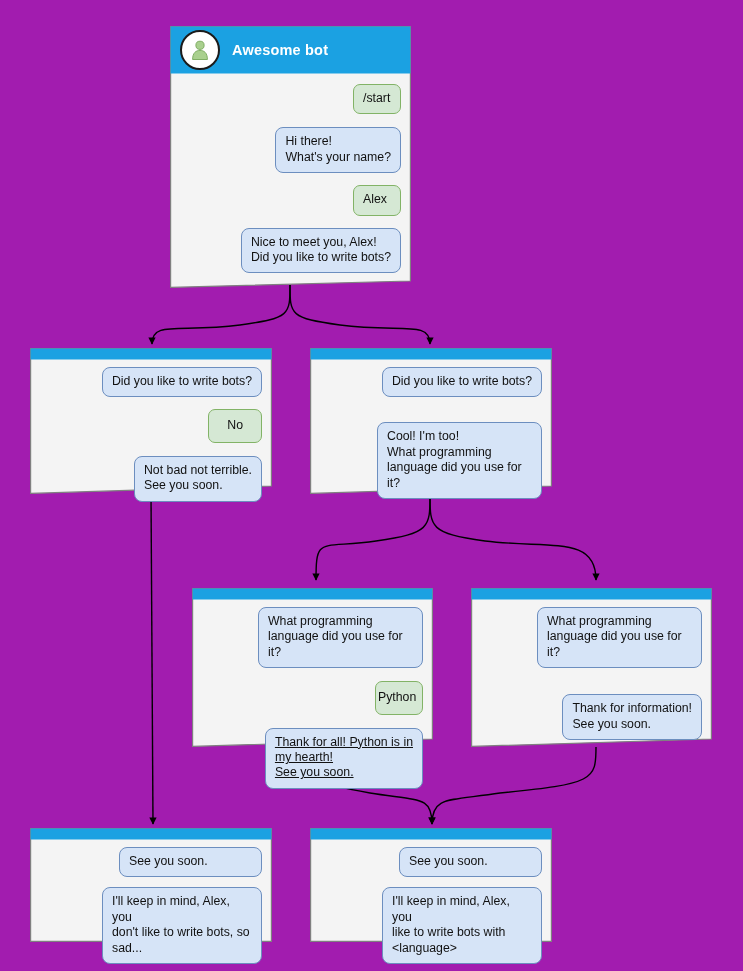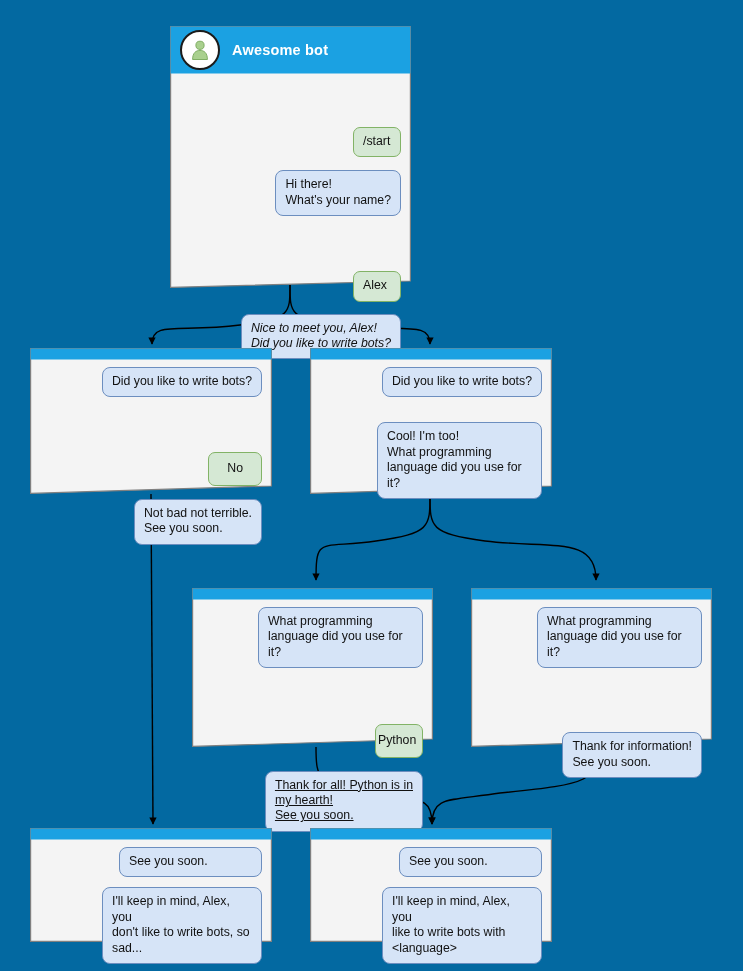--- a/index.html
+++ b/index.html
@@ -9,21 +9,21 @@
     background: #ffffff;
   }
   body {
     font-family: "Liberation Sans", sans-serif;
     -webkit-font-smoothing: antialiased;
   }
   #canvas {
     position: relative;
     width: 743px;
     height: 971px;
-    background: #0369a1;
+    background: #a21caf;
     overflow: hidden;
   }
   #edges {
     position: absolute;
     left: 0;
     top: 0;
     width: 743px;
     height: 971px;
     pointer-events: none;
     z-index: 1;
@@ -106,21 +106,20 @@
   .bubble.bot {
     background: #d6e4f7;
     border: 1px solid #6c8ebf;
   }
   .bubble.user {
     background: #d5e8d4;
     border: 1px solid #82b366;
     border-radius: 7px;
     min-width: 48px;
     text-align: left;
-    margin-top: 43px;
   }
   .sp { width: 100%; }
 </style>
 </head>
 <body>
 
 <div id="canvas">
 
   <svg id="edges" viewBox="0 0 743 971" width="743" height="971">
     <defs>
@@ -162,21 +161,21 @@
         <div class="row left">
           <div class="bubble bot">Hi there!
 What's your name?</div>
         </div>
         <div class="sp" style="height:12px"></div>
         <div class="row right">
           <div class="bubble user">Alex</div>
         </div>
         <div class="sp" style="height:12px"></div>
         <div class="row left">
-          <div class="bubble bot" style="max-width:168px;font-style:italic;">Nice to meet you, Alex!
+          <div class="bubble bot" style="max-width:168px;">Nice to meet you, Alex!
 Did you like to write bots?</div>
         </div>
       </div>
     </div>
   </div>
 
   <div class="card" style="left:30px; top:348px; width:242px; height:146px;">
     <svg class="card-shape" viewBox="0 0 242 146" preserveAspectRatio="none">
       <path d="M 0.6,0.6 L 241.4,0.6 L 241.4,138 L 0.6,145.4 Z" fill="#f4f4f4" stroke="#808080" stroke-width="1.2"></path>
       <path d="M 0.6,0.6 L 241.4,0.6 L 241.4,11.6 L 0.6,11.6 Z" fill="#1ba1e2" stroke="none"></path>
@@ -256,21 +255,21 @@
     <div class="card-inner">
       <div class="hdr-thin"></div>
       <div class="msgs" style="padding-top:8px; padding-left:14px;">
         <div class="row left">
           <div class="bubble bot" style="max-width:165px;">What programming
 language did you use for it?</div>
         </div>
         <div class="sp" style="height:13px"></div>
         <div class="sp" style="height:13px"></div>
         <div class="row left">
-          <div class="bubble bot" style="max-width:160px;margin-top:38px;">Thank for information!
+          <div class="bubble bot" style="max-width:160px;">Thank for information!
 See you soon.</div>
         </div>
       </div>
     </div>
   </div>
 
   <div class="card" style="left:30px; top:828px; width:242px; height:114px;">
     <svg class="card-shape" viewBox="0 0 242 114" preserveAspectRatio="none">
       <path d="M 0.6,0.6 L 241.4,0.6 L 241.4,113.4 L 0.6,113.4 Z" fill="#f4f4f4" stroke="#808080" stroke-width="1.2"></path>
       <path d="M 0.6,0.6 L 241.4,0.6 L 241.4,11.6 L 0.6,11.6 Z" fill="#1ba1e2" stroke="none"></path>

